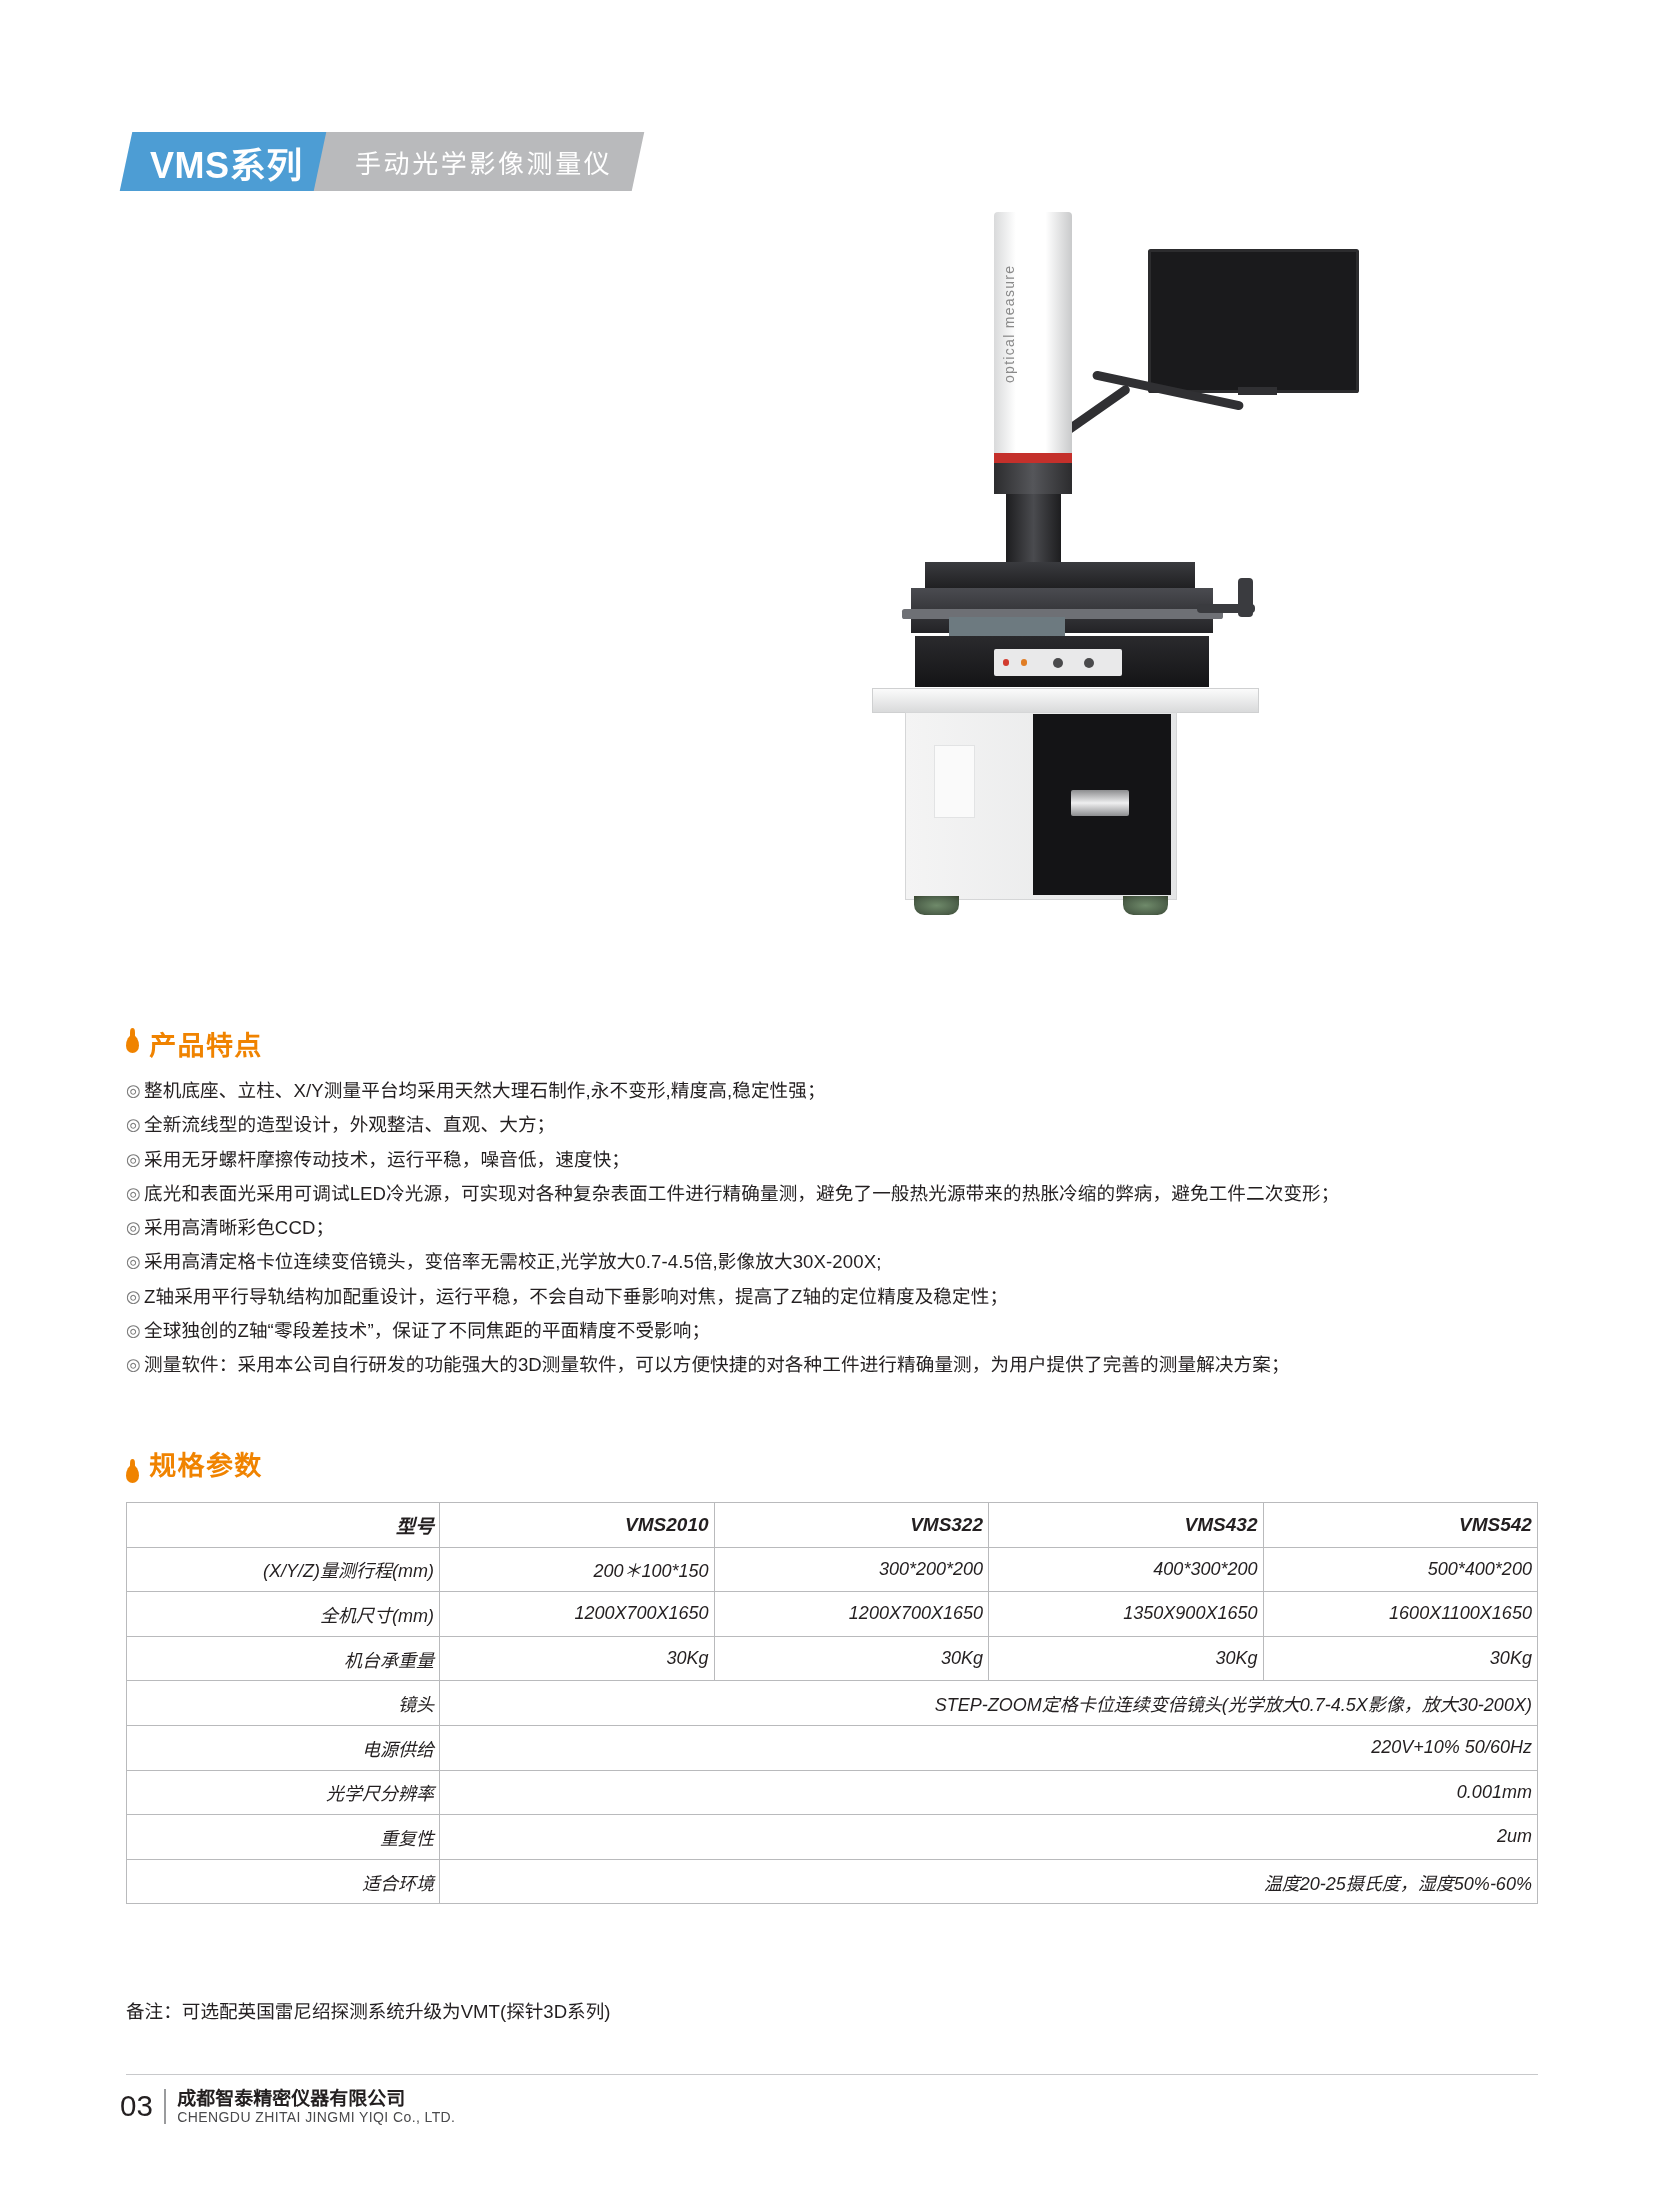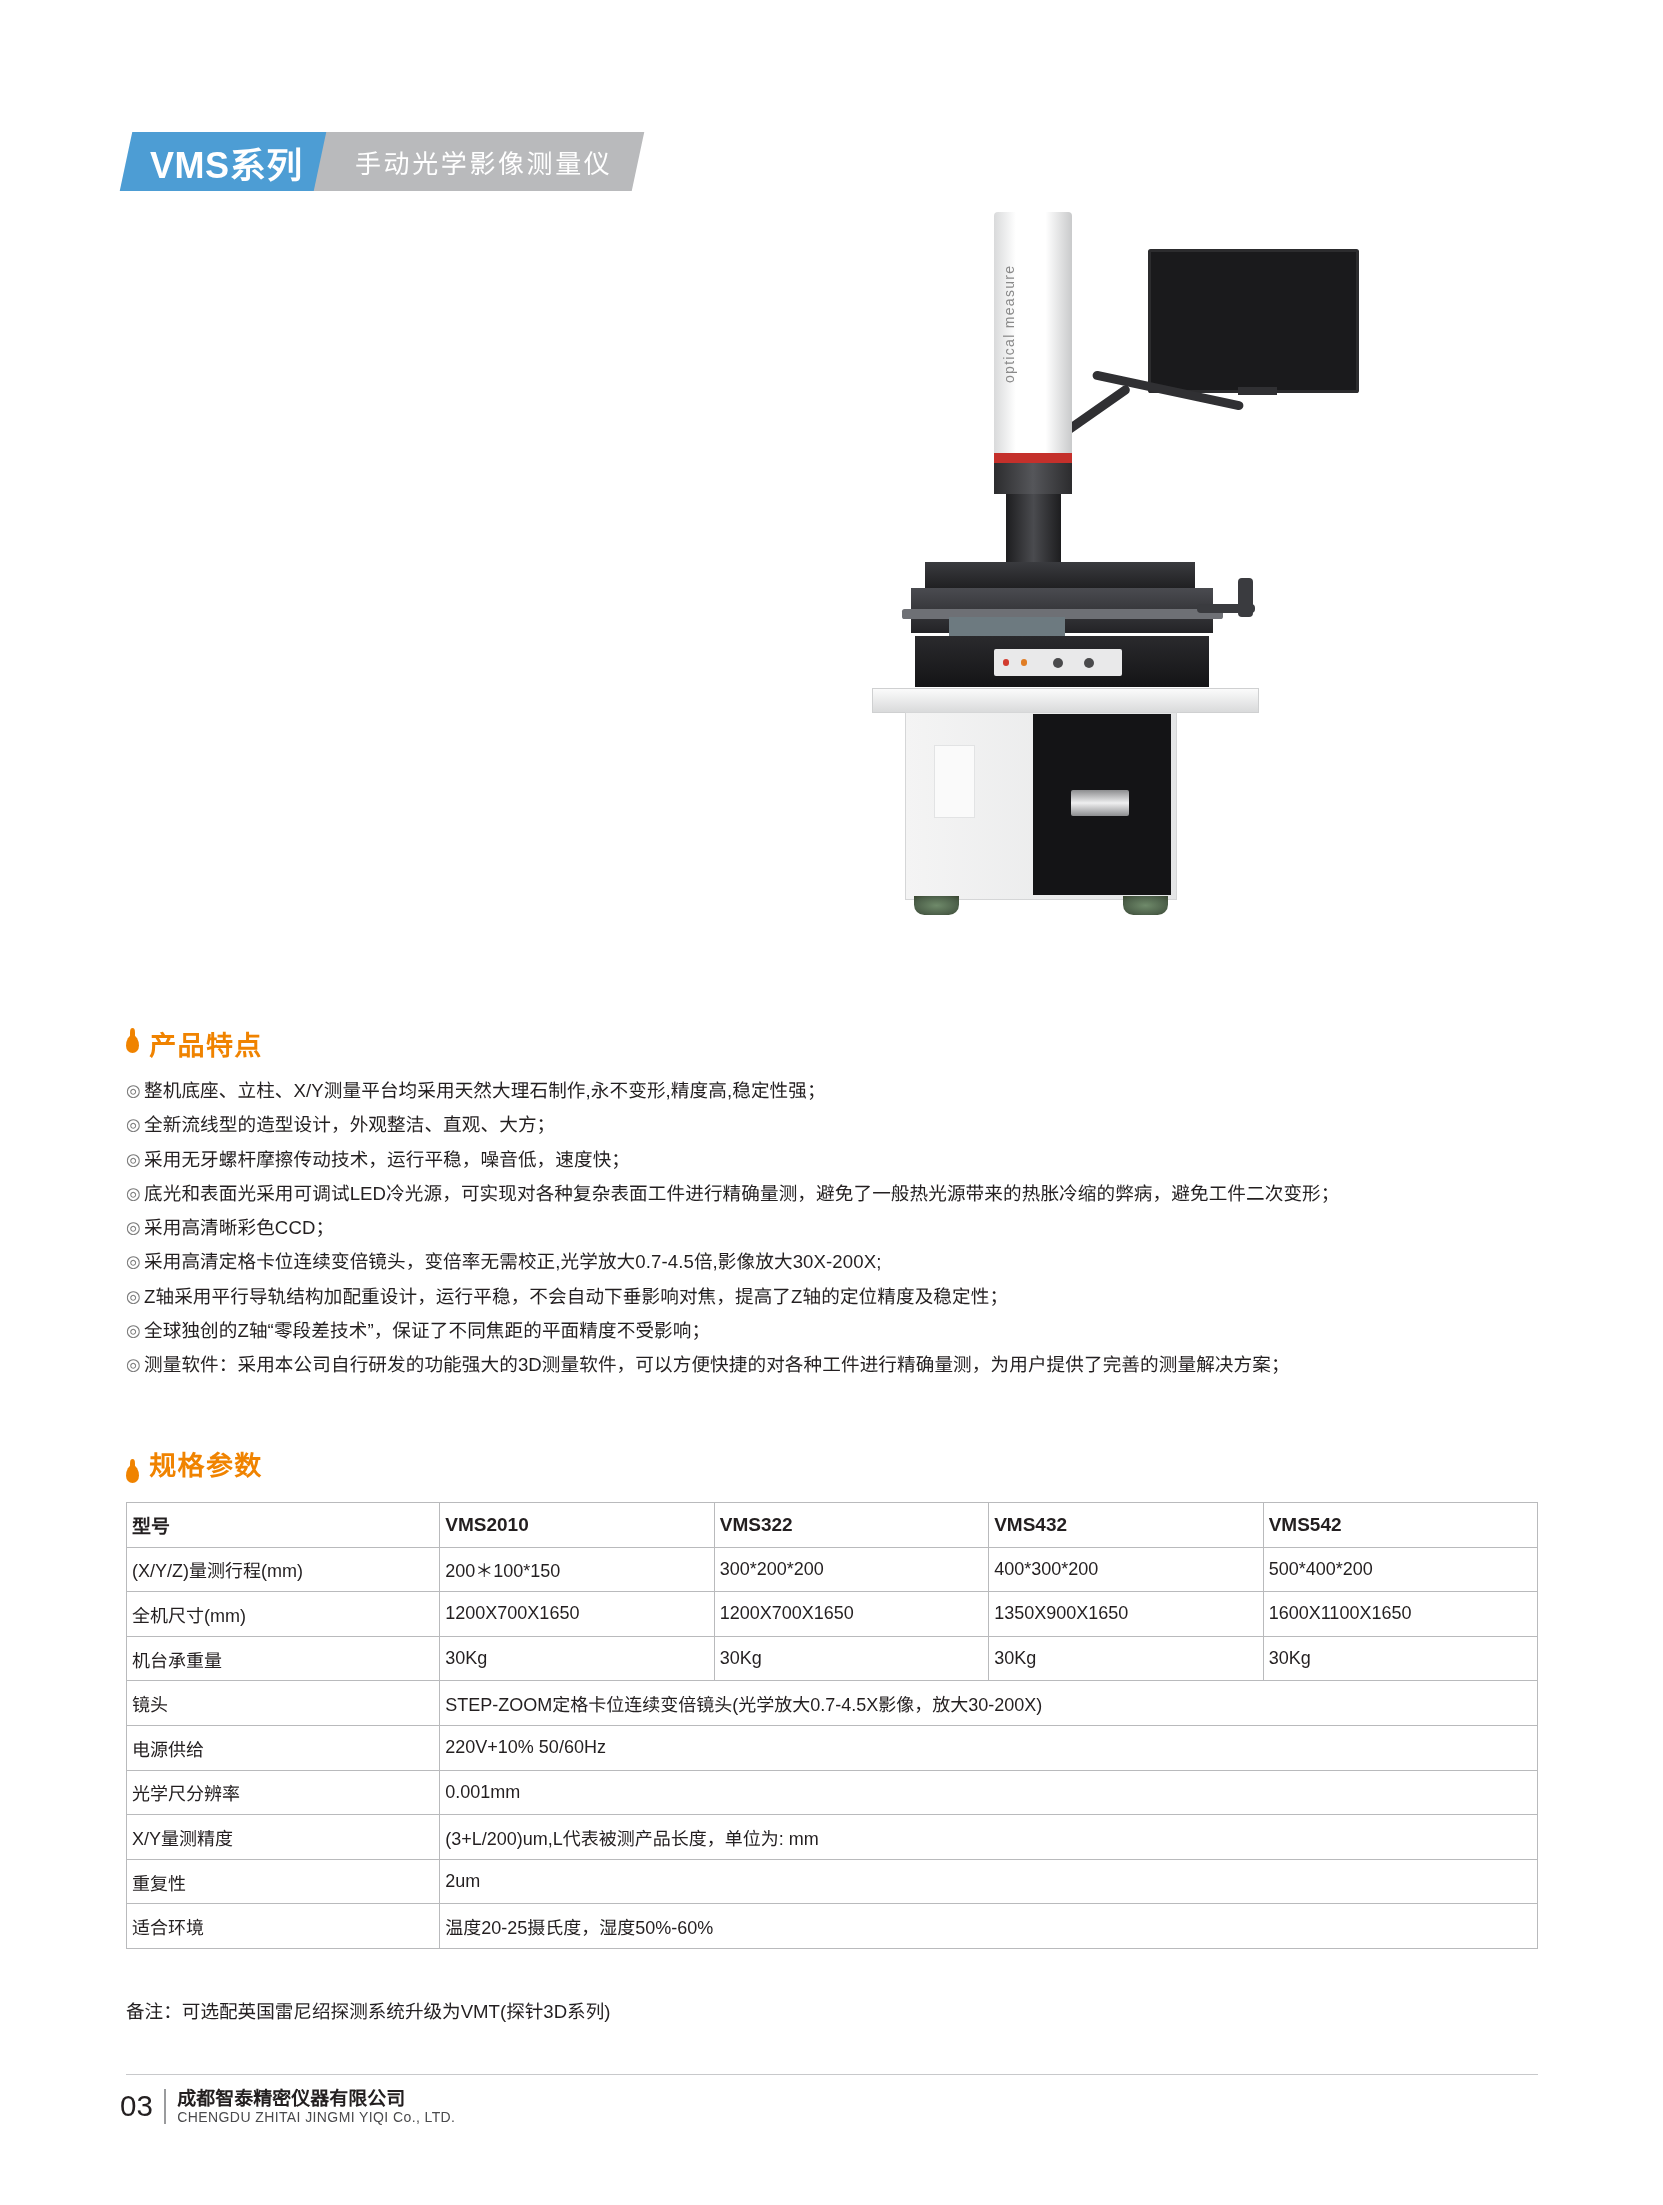--- a/index.html
+++ b/index.html
@@ -234,25 +234,26 @@
     width: 1412px;
   }
   table.spec {
     border-collapse: collapse;
     width: 1412px;
     table-layout: fixed;
   }
   table.spec td {
     border: 0.6px solid #b9babc;
     height: 41px;
-    text-align: left;
+    text-align: right;
     vertical-align: middle;
     font-size: 18px;
     color: #231f20;
     padding: 1.3px 5.1px;
+    font-style: italic;
   }
   table.spec tr.head td {
     font-weight: bold;
     font-size: 19px;
   }
   .col-label { width: 302px; }
   .note {
     position: absolute;
     left: 126px;
     top: 1996px;
@@ -428,24 +429,20 @@
       </tr>
       <tr>
         <td class="col-label">电源供给</td>
         <td colspan="4">220V+10% 50/60Hz</td>
       </tr>
       <tr>
         <td class="col-label">光学尺分辨率</td>
         <td colspan="4">0.001mm</td>
       </tr>
       <tr>
-        <td class="col-label">X/Y量测精度</td>
-        <td colspan="4">(3+L/200)um,L代表被测产品长度，单位为: mm</td>
-      </tr>
-      <tr>
         <td class="col-label">重复性</td>
         <td colspan="4">2um</td>
       </tr>
       <tr>
         <td class="col-label">适合环境</td>
         <td colspan="4">温度20-25摄氏度，湿度50%-60%</td>
       </tr>
     </tbody>
       </table>
   </div>

